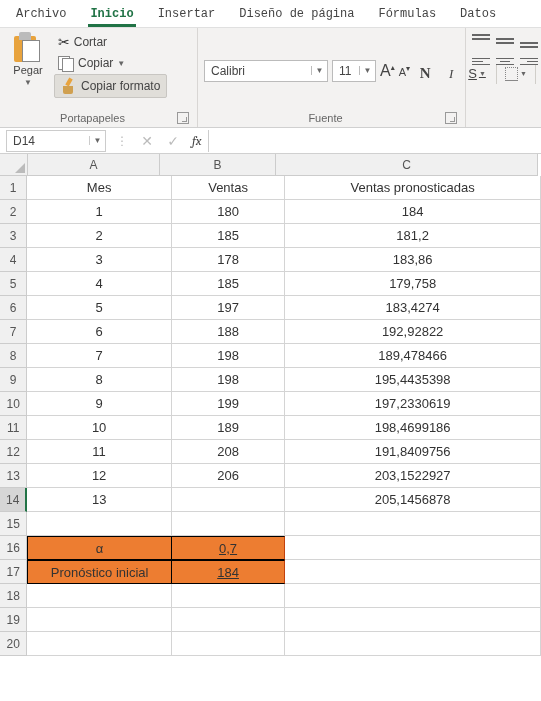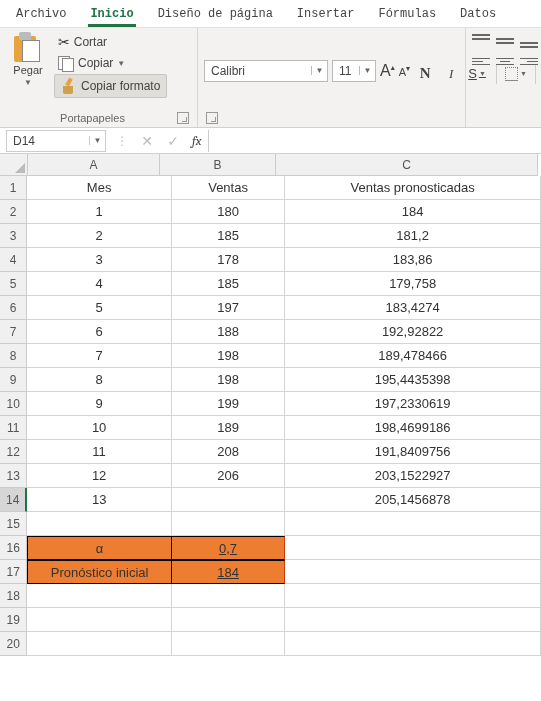--- a/index.html
+++ b/index.html
@@ -109,22 +109,22 @@
 .row.hl-row .c-A, .row.hl-row .c-B { background: #ed7d31; border-top: 1px solid #000; border-bottom: 1px solid #000; }
 .row.hl-row .c-A { border-left: 1px solid #000; border-right: 1px solid #000; }
 .row.hl-row .c-B { border-right: 1px solid #c2410c; text-decoration: underline; }
 </style>
 </head>
 <body>
 
 <div class="menubar">
   <div class="mitem">Archivo</div>
   <div class="mitem active">Inicio</div>
+  <div class="mitem">Insertar</div>
   <div class="mitem">Diseño de página</div>
-  <div class="mitem">Insertar</div>
   <div class="mitem">Fórmulas</div>
   <div class="mitem rightcut">Datos</div>
 </div>
 
 <div class="ribbon">
 
   <div class="group" style="width:198px">
     <div class="group-body">
       <div class="paste-btn">
         <div class="paste-icon">
@@ -188,20 +188,21 @@
           <span class="fill-icon"></span>
             <span class="mini-caret">▼</span>
         </div>
         <div class="fbtn">
           <span class="fontcolor-icon">A</span>
             <span class="mini-caret">▼</span>
         </div>
       </div>
     </div>
     <div class="group-label-row">
+      <span style="flex:1;text-align:center">Fuente</span>
       <span class="launcher"></span>
     </div>
   </div>
 
   <div class="group" style="border-right:none;width:70px">
     <div class="group-body">
       <div class="align-grid">
         <div class="align-row">
           <div class="align-btn vtop">
               <div class="l"></div>

